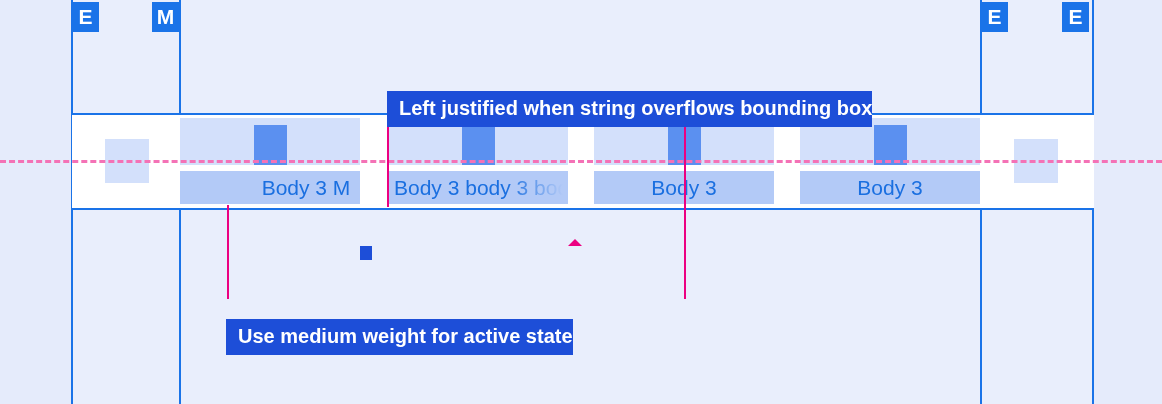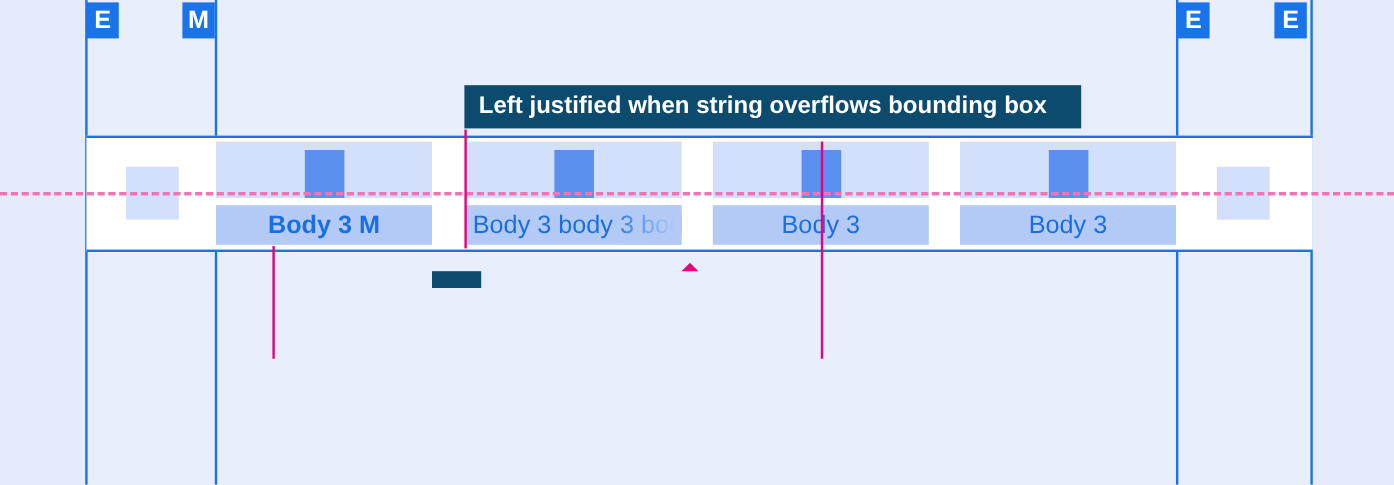--- a/index.html
+++ b/index.html
@@ -121,21 +121,22 @@
     width: 180px;
     height: 33px;
     line-height: 33px;
     text-align: center;
     font-size: 21px;
     color: #1a6fe0;
     font-family: "Liberation Sans", sans-serif;
     white-space: nowrap;
   }
   .tab-label.medium {
-    font-weight: bold;
+    font-weight: normal;
+    padding-left: 36px;
   }
   .tab-label.left {
     text-align: left;
     padding-left: 6px;
     width: 240px;
     box-sizing: border-box;
   }
   .fade-mask {
     position: absolute;
     right: 0;
@@ -159,28 +160,29 @@
   
   .leader {
     position: absolute;
     width: 2px;
     background: #ec0081;
   }
 
   
   .callout {
     position: absolute;
-    background: #0c4a6e;
+    background: #1d4ed8;
     color: #ffffff;
     font-size: 20px;
     font-weight: bold;
     font-family: "Liberation Sans", sans-serif;
-    padding: 6px 29px 8px 12px;
+    padding: 6px 0 8px 12px;
     white-space: nowrap;
     line-height: 22px;
+    margin-top: 20px;
   }
   .callout-arrow {
     position: absolute;
     width: 0;
     height: 0;
     border-left: 7px solid transparent;
     border-right: 7px solid transparent;
     border-bottom: 7px solid #ec0081;
     top: -7px;
   }
@@ -251,15 +253,16 @@
   <div class="leader" style="left:387px; top:108px; height:99px;"></div>
   <div class="leader" style="left:227px; top:205px; height:94px;"></div>
   <div class="leader" style="left:684px; top:118px; height:181px;"></div>
 
   <div class="callout" style="left:387px; top:71px;">Left justified when string overflows bounding box</div>
 
   <div class="callout" style="left:360px; top:226px;">
     <span class="callout-arrow" style="left:208px;"></span>
   </div>
 
+  <div class="callout" style="left:226px; top:299px;">Use medium weight for active state</div>
 
 
 </div>
 
 </body></html>

